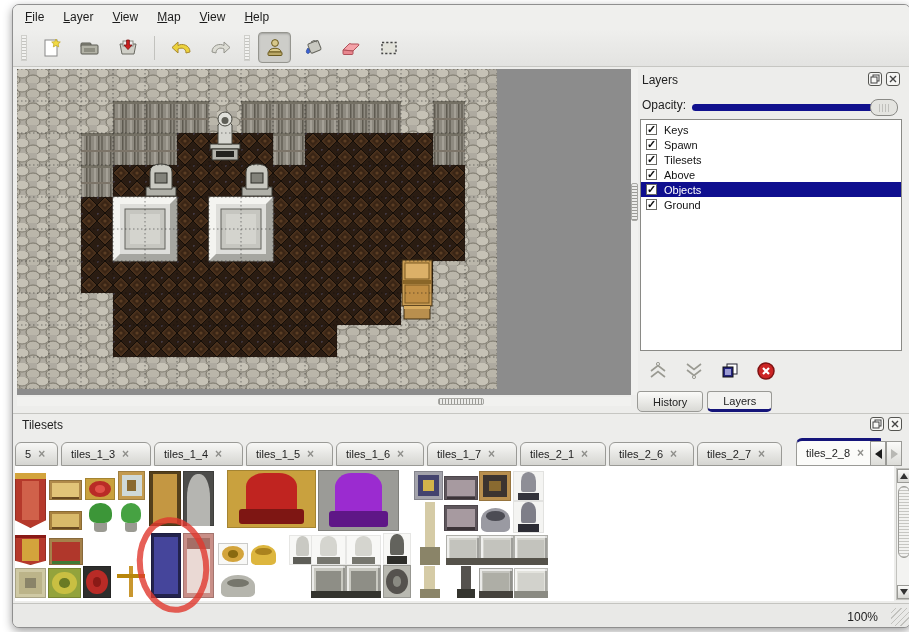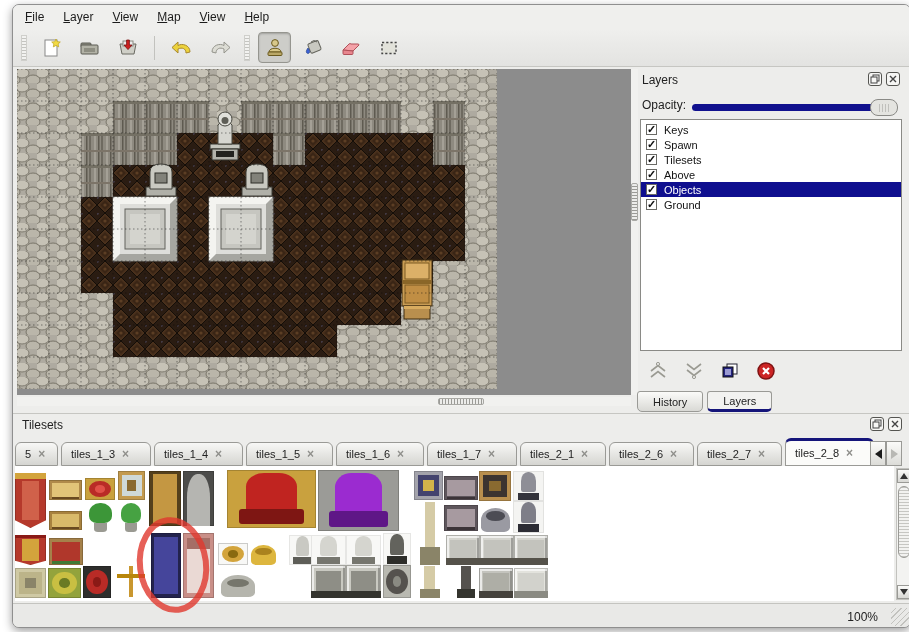--- a/index.html
+++ b/index.html
@@ -53,21 +53,21 @@
   .dtab { height:21px; padding:0 15px; display:flex; align-items:center; font-size:11px; color:#222;
           background:linear-gradient(#fbfbf9,#d9d9d5); border:1px solid #9a9a96; border-radius:3px 3px 5px 5px; margin-right:4px; }
   .dtab.active { background:#f2f2f0; border-bottom:3px solid #15157a; }
 
   
   .ts-sep { position:absolute; left:0; top:408px; right:0; height:1px; background:#c6c6c2; }
   .ts-title { position:absolute; left:9px; top:413px; font-size:12px; color:#222; }
   .ts-tabbar { position:absolute; left:2px; top:432px; width:866px; height:29px; display:flex; align-items:flex-end; overflow:hidden; }
   .ttab { height:24px; padding:0 9px; display:flex; align-items:center; gap:7px; font-size:11px; color:#222; flex:none;
           background:linear-gradient(#f8f8f6,#d5d5d1); border:1px solid #9a9a96; border-radius:6px 6px 0 0; margin-right:3px; }
-  .ttab.active { background:#fbfbf9; border-top:3px solid #15157a; height:28px; }
+  .ttab.active { background:#fbfbf9; border-top:3px solid #15157a; height:28px;margin-left:11px; }
   .tclose { color:#8f8f8b; font-weight:bold; font-size:12px; }
   .arrow-btn { position:absolute; top:436px; width:16px; height:25px; background:linear-gradient(#fbfbf9,#dcdcd8);
                border:1px solid #9a9a96; display:flex; align-items:center; justify-content:center; }
   .tri-left  { width:0; height:0; border-top:5px solid transparent; border-bottom:5px solid transparent; border-right:7px solid #1a1a1a; }
   .tri-right { width:0; height:0; border-top:5px solid transparent; border-bottom:5px solid transparent; border-left:7px solid #b8b8b4; }
   .ts-content { position:absolute; left:2px; top:461px; width:879px; height:135px; background:#fff; }
   #tileset-canvas { position:absolute; left:0; top:4px; width:545px; height:131px; }
   .tile { position:absolute; }
   .tile .base { position:absolute; inset:0; border:1px solid rgba(0,0,0,.18); }
   .tile .mid  { position:absolute; inset:18%; }

